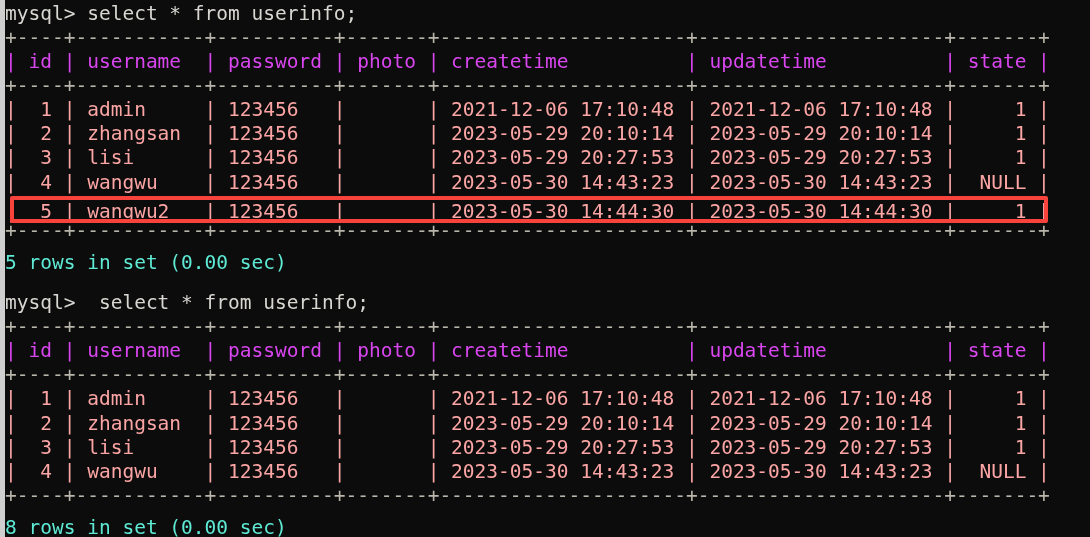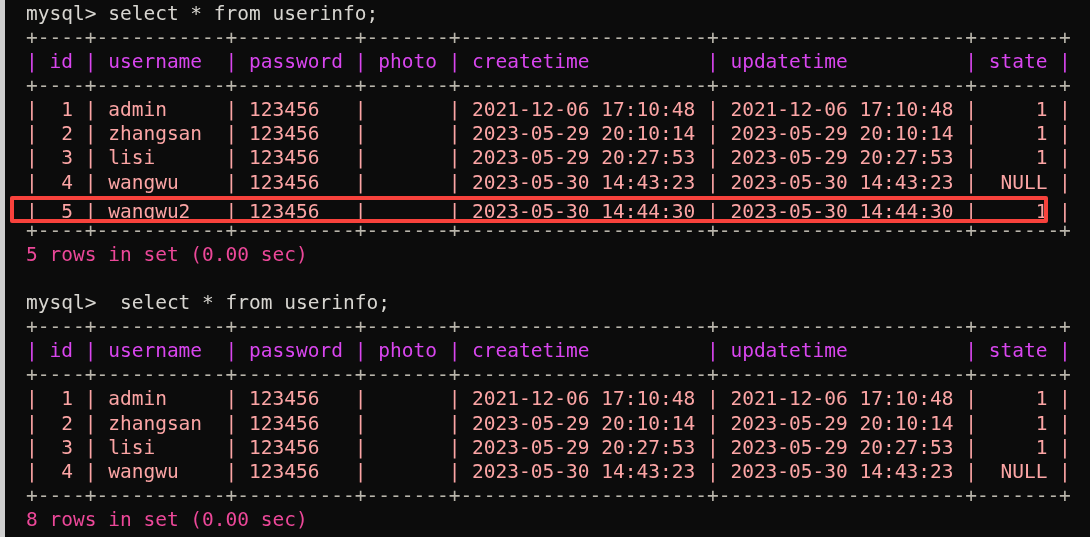--- a/index.html
+++ b/index.html
@@ -43,25 +43,24 @@
   .line {
     position: absolute;
     left: 0;
     white-space: pre;
     font-size: 19.5px;
     line-height: 24.2px;
     letter-spacing: 0px;
     font-family: "DejaVu Sans Mono", "Liberation Mono", monospace;
     color: #d6d4cf;
     height: 24.2px;
-    padding-left: 21px;
   }
   .line.rule { color: #b9b5ab; }
   .line.prompt { color: #d8d6d1; }
-  .line.status { color: #ec4899; }
+  .line.status { color: #5eead4; margin-top: 8px; }
   .line.row { color: #fca5a5; }
   .line.header { color: #d946ef; }
 
   #highlight-box {
     position: absolute;
     border: 4px solid #f8423c;
     border-radius: 2px;
     box-sizing: border-box;
     pointer-events: none;
   }

